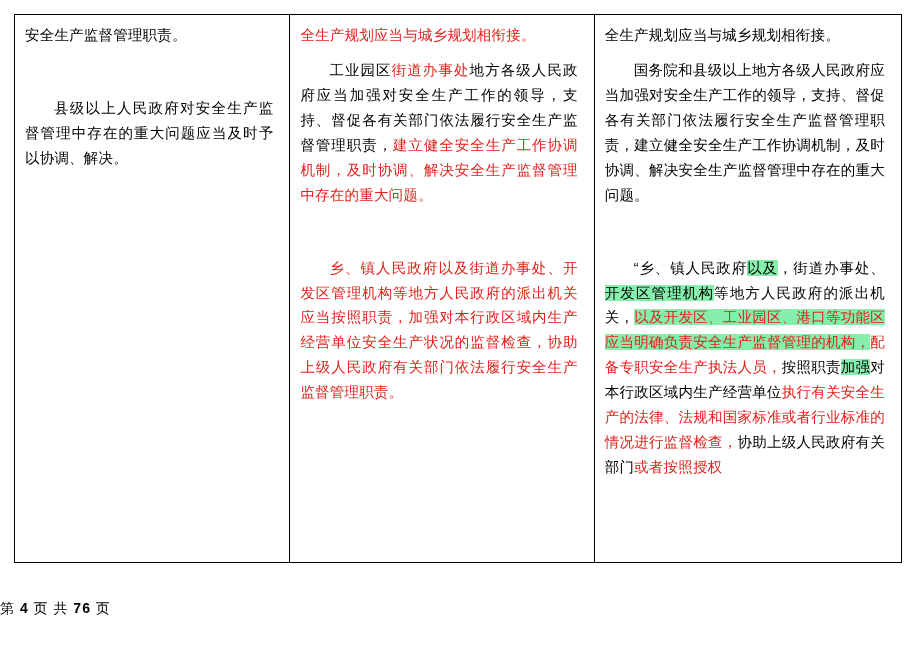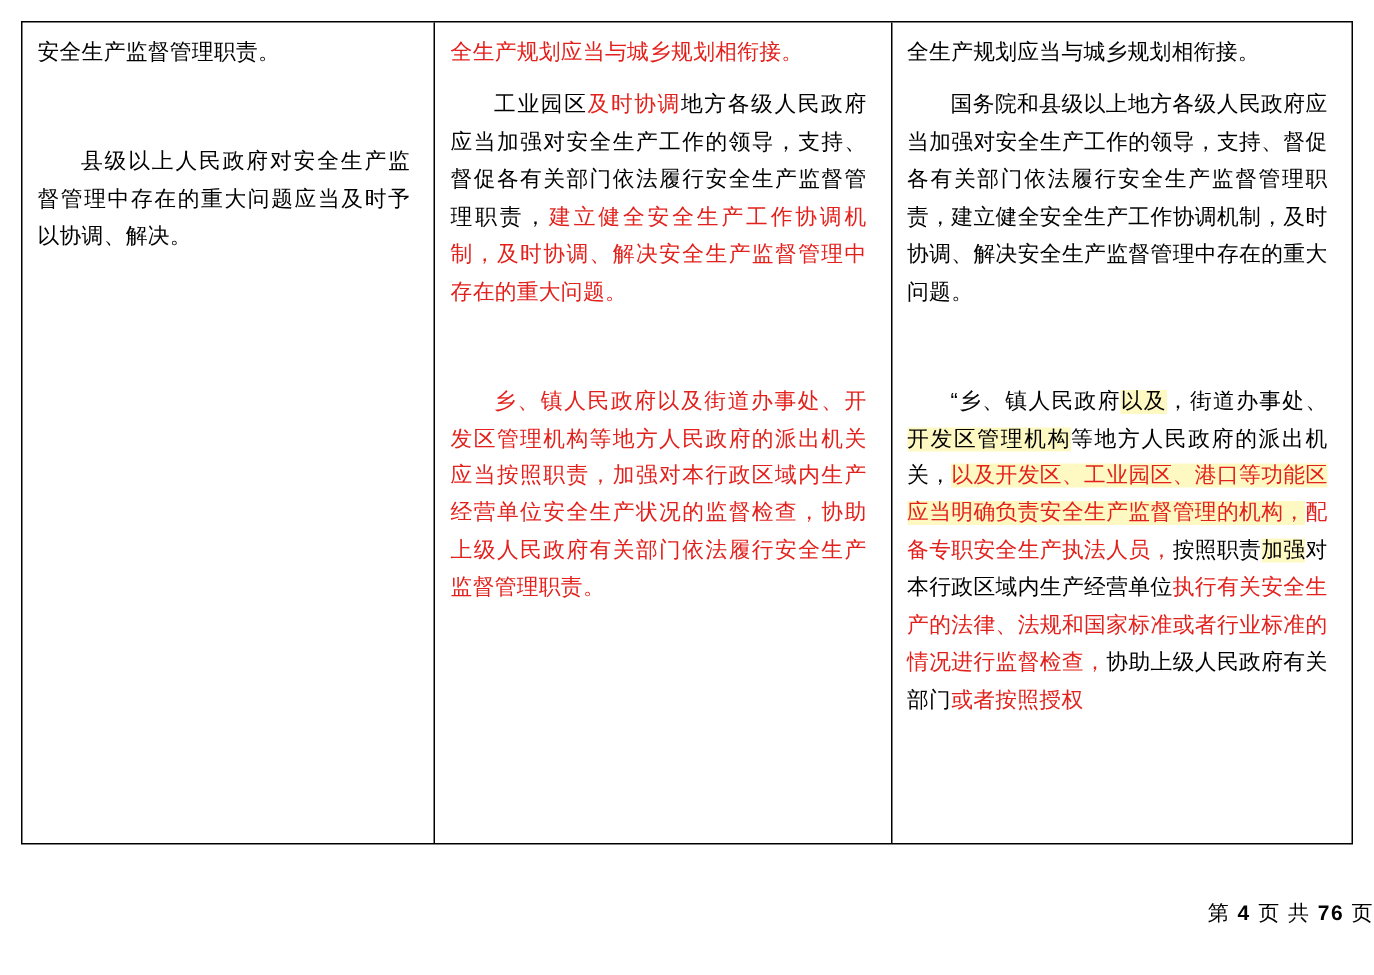--- a/index.html
+++ b/index.html
@@ -42,29 +42,29 @@
   p.para {
     margin: 0 0 10px 0;
     font-size: 14.5px;
     line-height: 1.72;
     text-align: justify;
     letter-spacing: 0.2px;
   }
   p.para:last-child { margin-bottom: 0; margin-top: 48px; }
   .indent { text-indent: 2em; }
   .red { color: #e2211c; }
-  .hl { background: #fef9c3; }
+  .hl { background: #86efac; }
   .blk { color: #000; }
 
   .footer {
     position: absolute;
     left: 0;
     top: 600px;
     width: 916px;
-    text-align: right;
+    text-align: left;
     font-size: 14px;
     color: #000;
     letter-spacing: 1px;
   }
   .footer .num { font-weight: bold; }
 </style>
 </head>
 <body>
 
 <div class="page">
@@ -78,21 +78,21 @@
       <p class="para indent">
         <span class="blk">县级以上人民政府对安全生产监督管理中存在的重大问题应当及时予以协调、解决。</span>
       </p>
     </div>
 
     <div class="col col-2">
       <p class="para">
         <span class="red">全生产规划应当与城乡规划相衔接。</span>
       </p>
       <p class="para indent">
-        <span class="blk">工业园区</span><span class="red">及时协调</span><span class="blk">地方各级人民政府应当加强对安全生产工作的领导，支持、督促各有关部门依法履行安全生产监督管理职责，</span><span class="red">建立健全安全生产工作协调机制，及时协调、解决安全生产监督管理中存在的重大问题。</span>
+        <span class="blk">工业园区</span><span class="red">街道办事处</span><span class="blk">地方各级人民政府应当加强对安全生产工作的领导，支持、督促各有关部门依法履行安全生产监督管理职责，</span><span class="red">建立健全安全生产工作协调机制，及时协调、解决安全生产监督管理中存在的重大问题。</span>
       </p>
       <p class="para indent">
         <span class="red">乡、镇人民政府以及街道办事处、开发区管理机构等地方人民政府的派出机关应当按照职责，加强对本行政区域内生产经营单位安全生产状况的监督检查，协助上级人民政府有关部门依法履行安全生产监督管理职责。</span>
       </p>
     </div>
 
     <div class="col col-3">
       <p class="para">
         <span class="blk">全生产规划应当与城乡规划相衔接。</span>
       </p>

